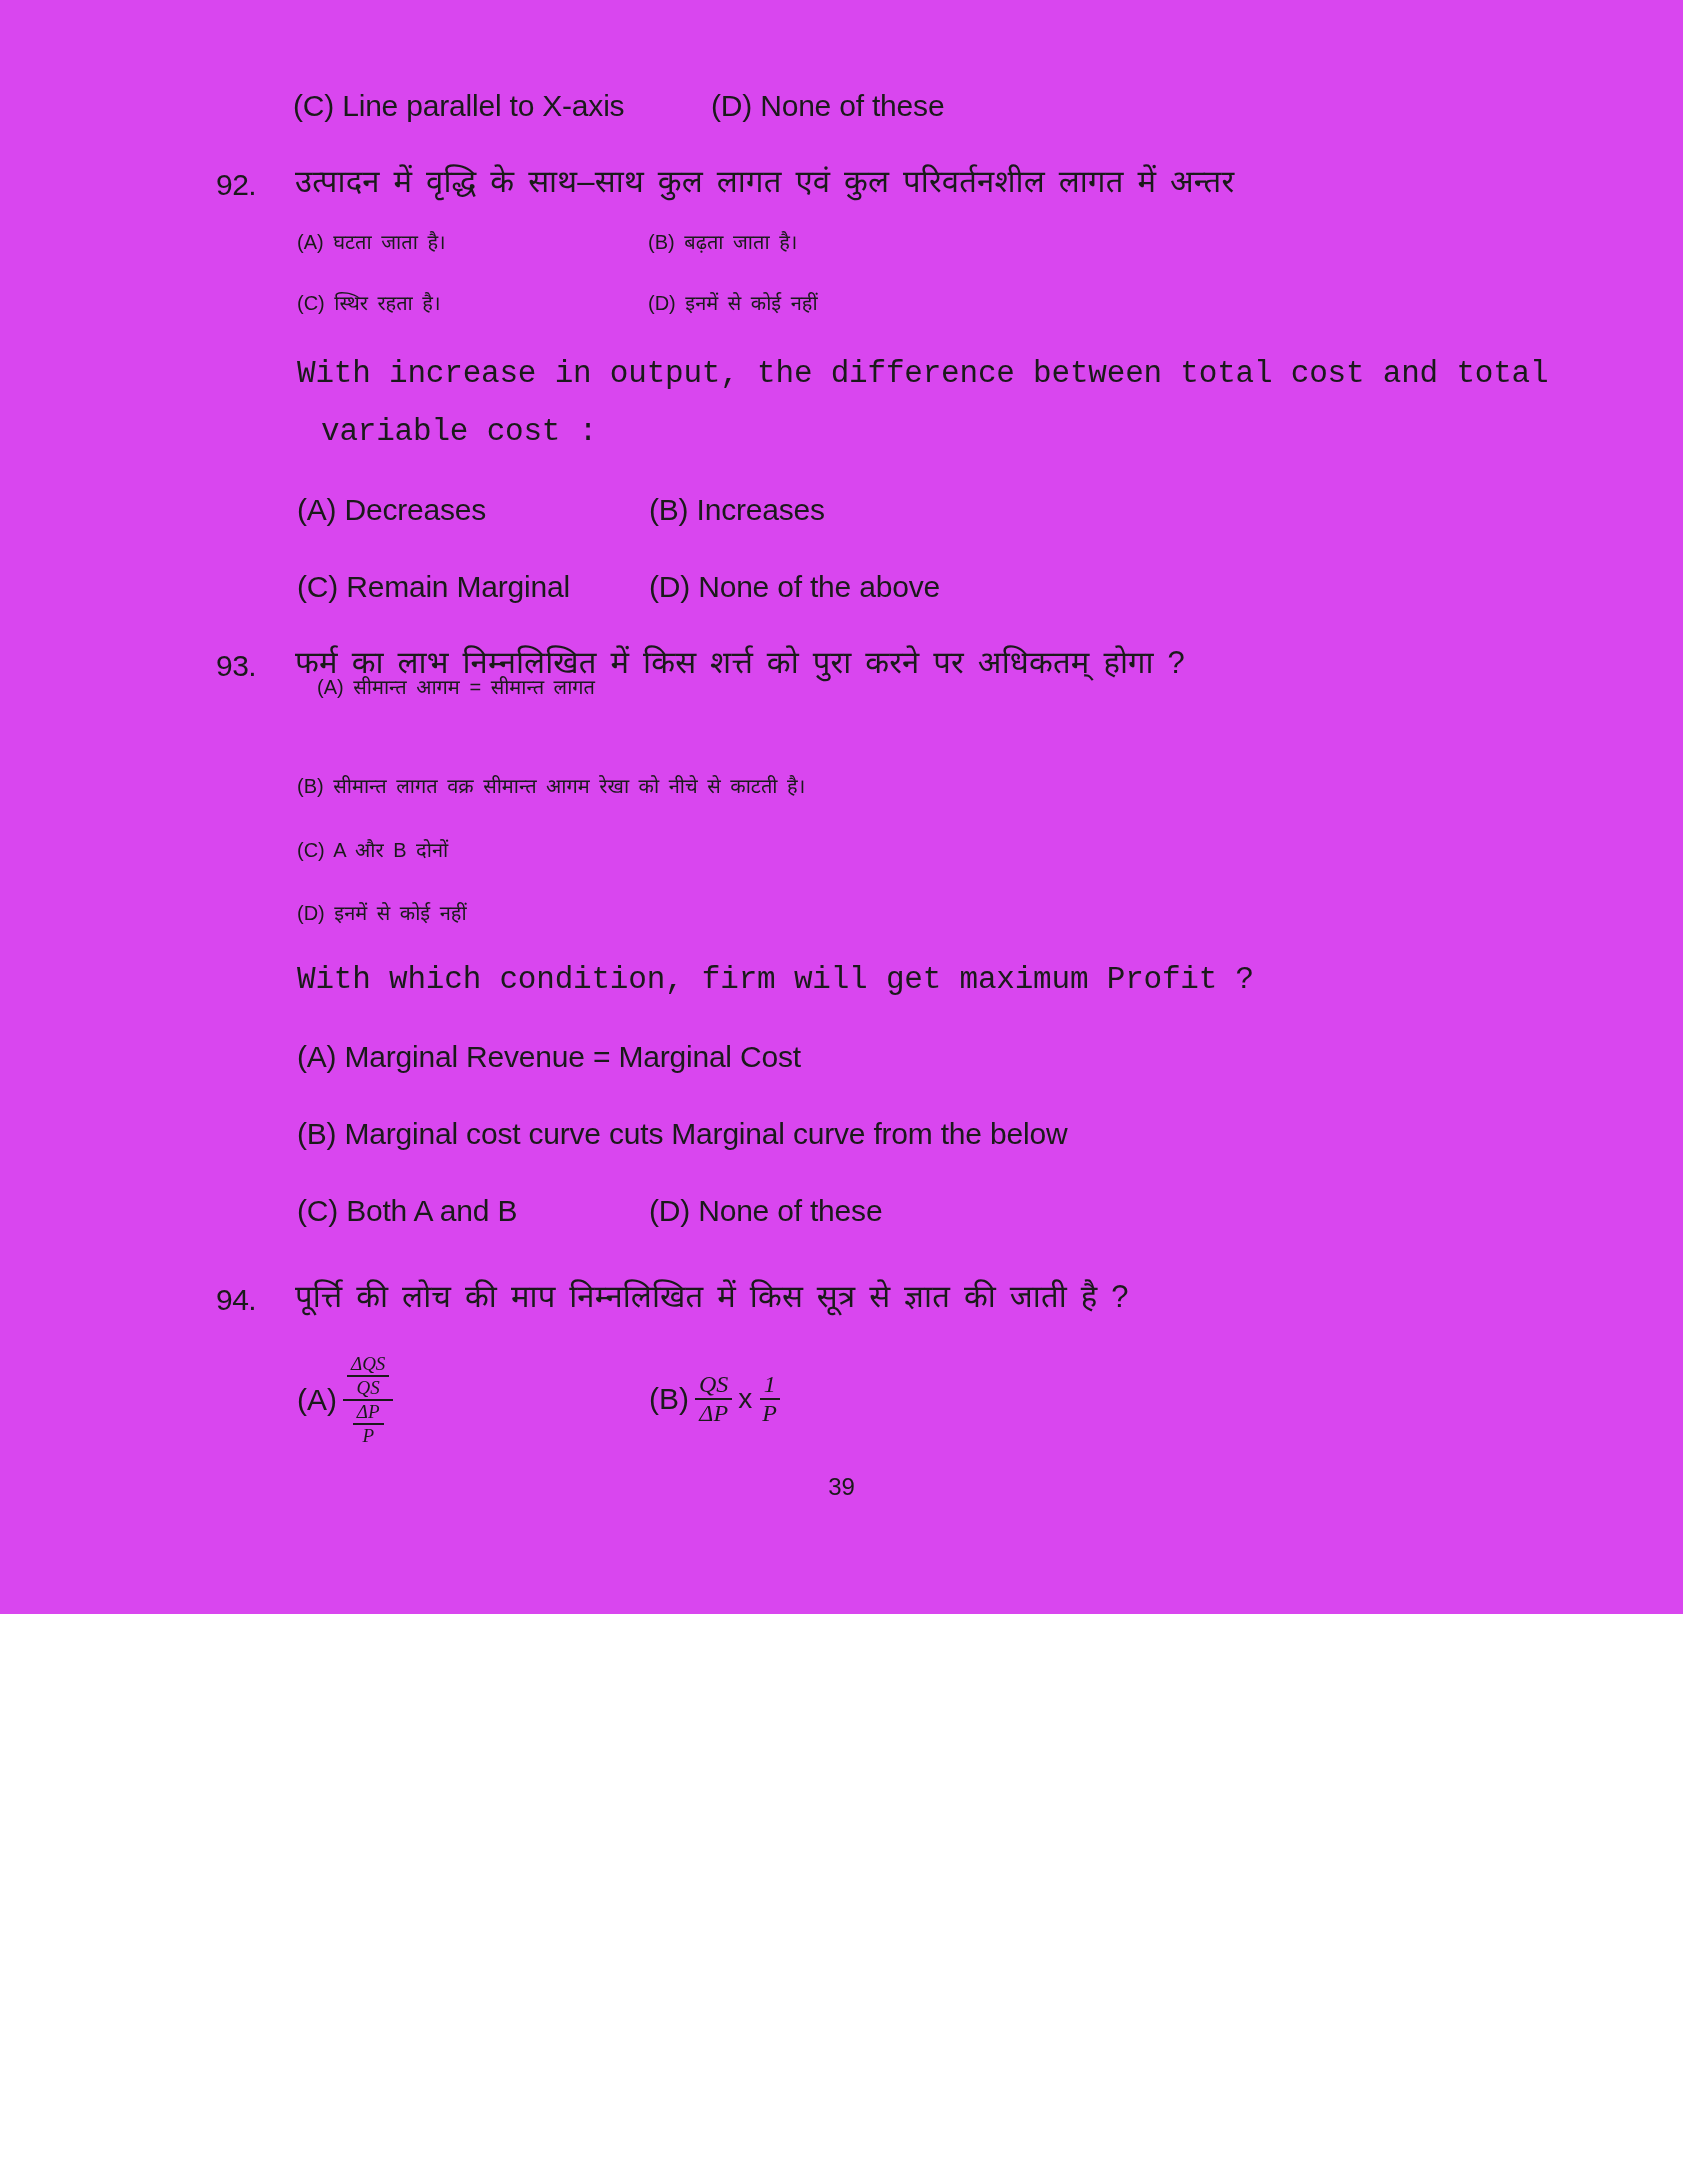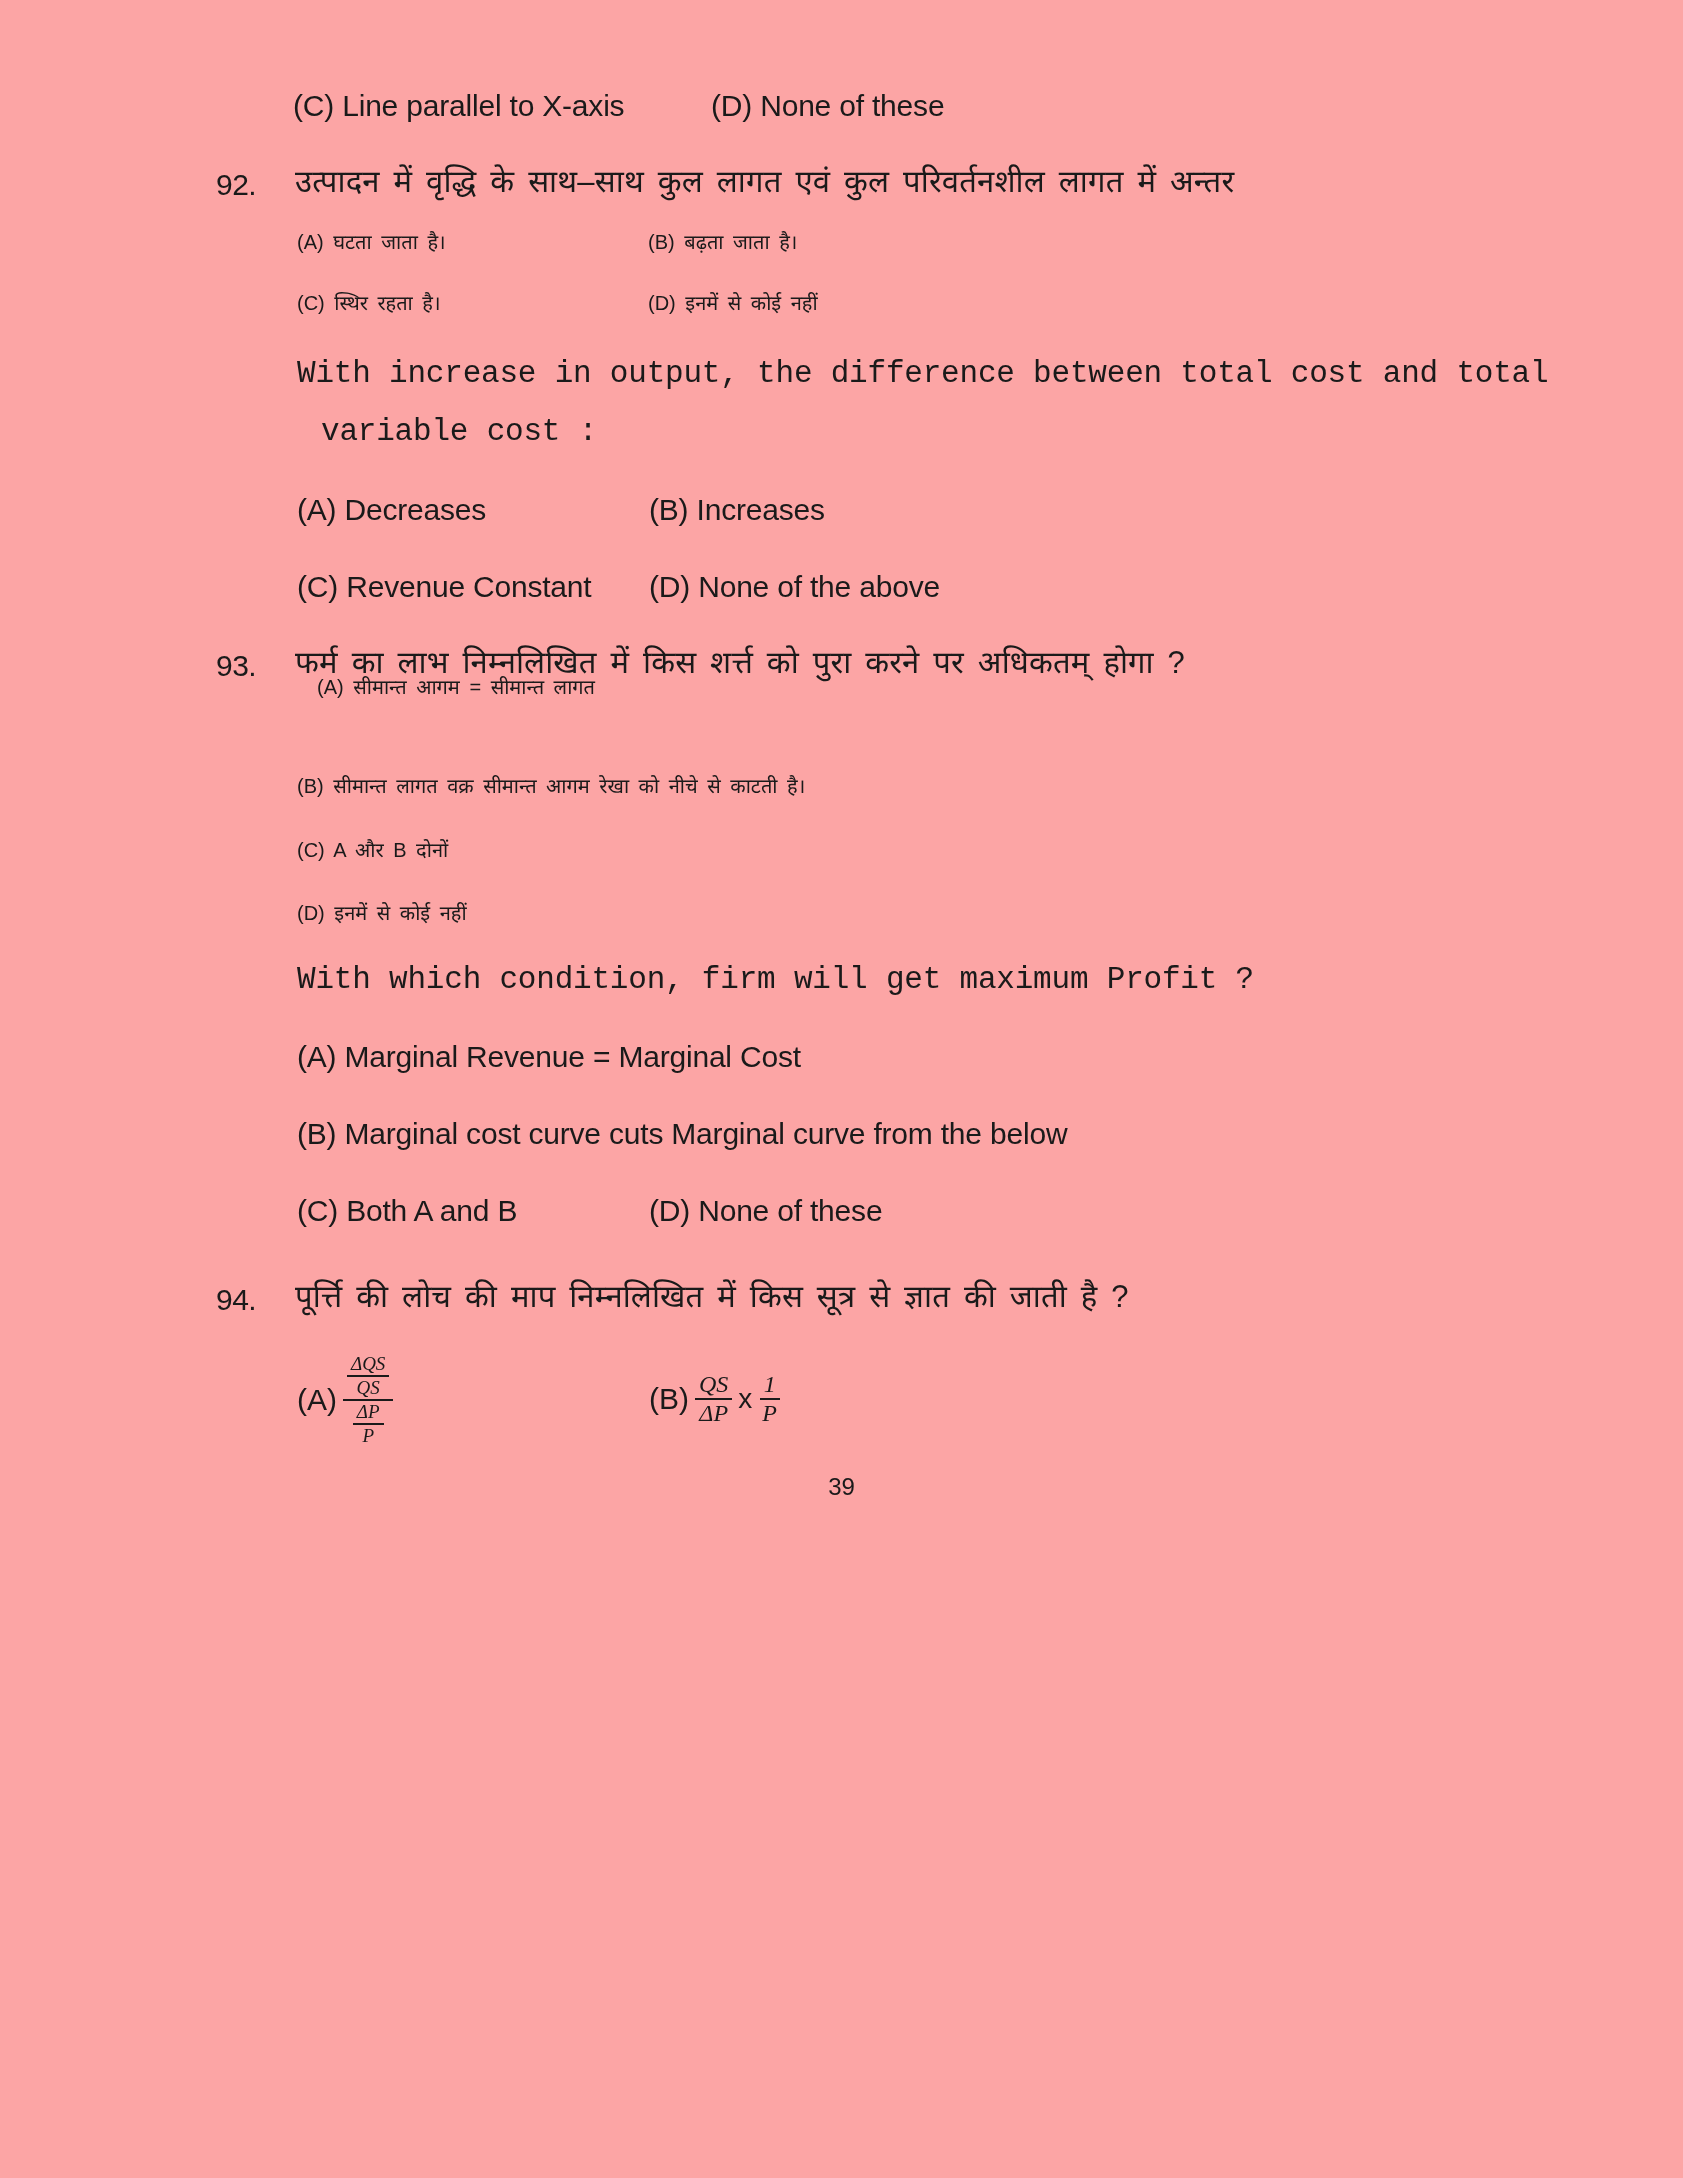--- a/index.html
+++ b/index.html
@@ -11,22 +11,22 @@
     width: 1683px;
     height: 2178px;
     font-family: "Liberation Sans", sans-serif;
     color: #1a1a1a;
     position: relative;
     overflow: hidden;
   }
   .page {
     position: relative;
     width: 1683px;
-    height: 2178px;
-    background: #fca5a5;
+    height: 1614px;
+    background: #d946ef;
     box-sizing: border-box;
     padding: 0;
   }
   .qnum {
     width: 119px;
     flex: 0 0 119px;
     text-align: left;
     padding-left: 293px;
     box-sizing: border-box;
     font-size: 30px;
@@ -145,21 +145,21 @@
   </div>
 
   <div class="abs" style="left:297px; top:495px;">
     <span class="opt-en">(A) Decreases</span>
   </div>
   <div class="abs" style="left:649px; top:495px;">
     <span class="opt-en">(B) Increases</span>
   </div>
 
   <div class="abs" style="left:297px; top:572px;">
-    <span class="opt-en">(C) Revenue Constant</span>
+    <span class="opt-en">(C) Remain Marginal</span>
   </div>
   <div class="abs" style="left:649px; top:572px;">
     <span class="opt-en">(D) None of the above</span>
   </div>
 
   <div class="abs" style="left:216px; top:651px;">
     <span class="qnum" style="padding-left:0; width:auto; display:inline;">93.</span>
   </div>
   <div class="abs" style="left:295px; top:647px;">
     <span class="stem-hi">फर्म का लाभ निम्नलिखित में किस शर्त्त को पुरा करने पर अधिकतम् होगा ?</span>

